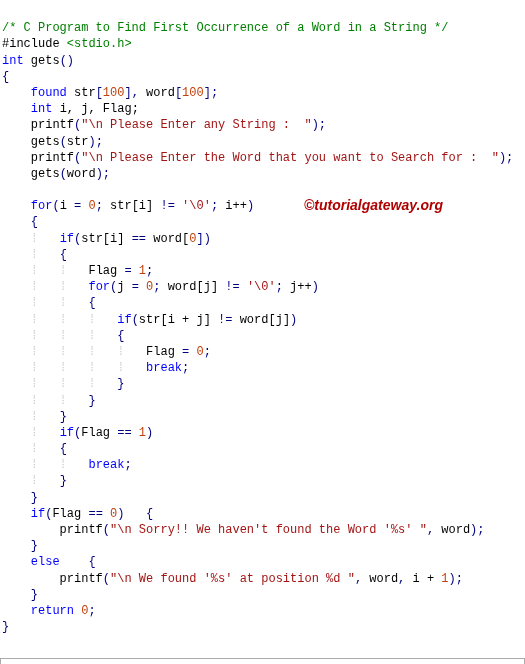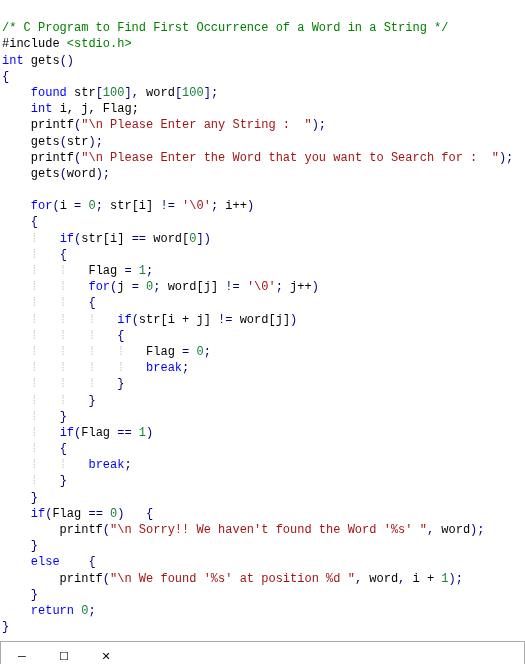--- a/index.html
+++ b/index.html
@@ -13,21 +13,21 @@
   .code-area {
     padding: 4px 2px;
     white-space: pre;
     line-height: 1.35;
     position: relative;
   }
   .cmt { color: #008000; }
   .pre { color: #000000; }
   .inc { color: #008000; }
   .kw  { color: #0000ff; font-weight: normal; }
-  .num { color: #15803d; margin-top: 15px; }
+  .num { color: #c2410c; margin-top: 15px; }
   .str { color: #a31515; }
   .chr { color: #a31515; }
   .op  { color: #000080; }
   .pn  { color: #000080; }
   .watermark {
     position: absolute;
     color: #b00000;
     font-weight: bold;
     font-family: Arial, sans-serif;
     font-size: 14px;
@@ -94,20 +94,21 @@
     <span class="guide">⁞</span>   <span class="pn">}</span>
     <span class="pn">}</span>
     <span class="kw">if</span><span class="pn">(</span><span>Flag </span><span class="op">== </span><span class="num">0</span><span class="pn">)</span>   <span class="pn">{</span>
         <span>printf</span><span class="pn">(</span><span class="str">"\n Sorry!! We haven't found the Word '%s' "</span><span class="pn">,</span> <span>word</span><span class="pn">);</span>
     <span class="pn">}</span>
     <span class="kw">else</span>    <span class="pn">{</span>
         <span>printf</span><span class="pn">(</span><span class="str">"\n We found '%s' at position %d "</span><span class="pn">,</span> <span>word</span><span class="pn">,</span> <span>i + </span><span class="num">1</span><span class="pn">);</span>
     <span class="pn">}</span>
     <span class="kw">return</span> <span class="num">0</span><span class="pn">;</span>
 <span class="pn">}</span>
+<div class="watermark" style="top: 196px; left: 304px;">©tutorialgateway.org</div>
 </div>
 
 <div class="terminal">
   <div class="titlebar">
 
     <div class="win-btns">
       <div class="win-btn">─</div>
       <div class="win-btn">☐</div>
       <div class="win-btn">✕</div>
     </div>

